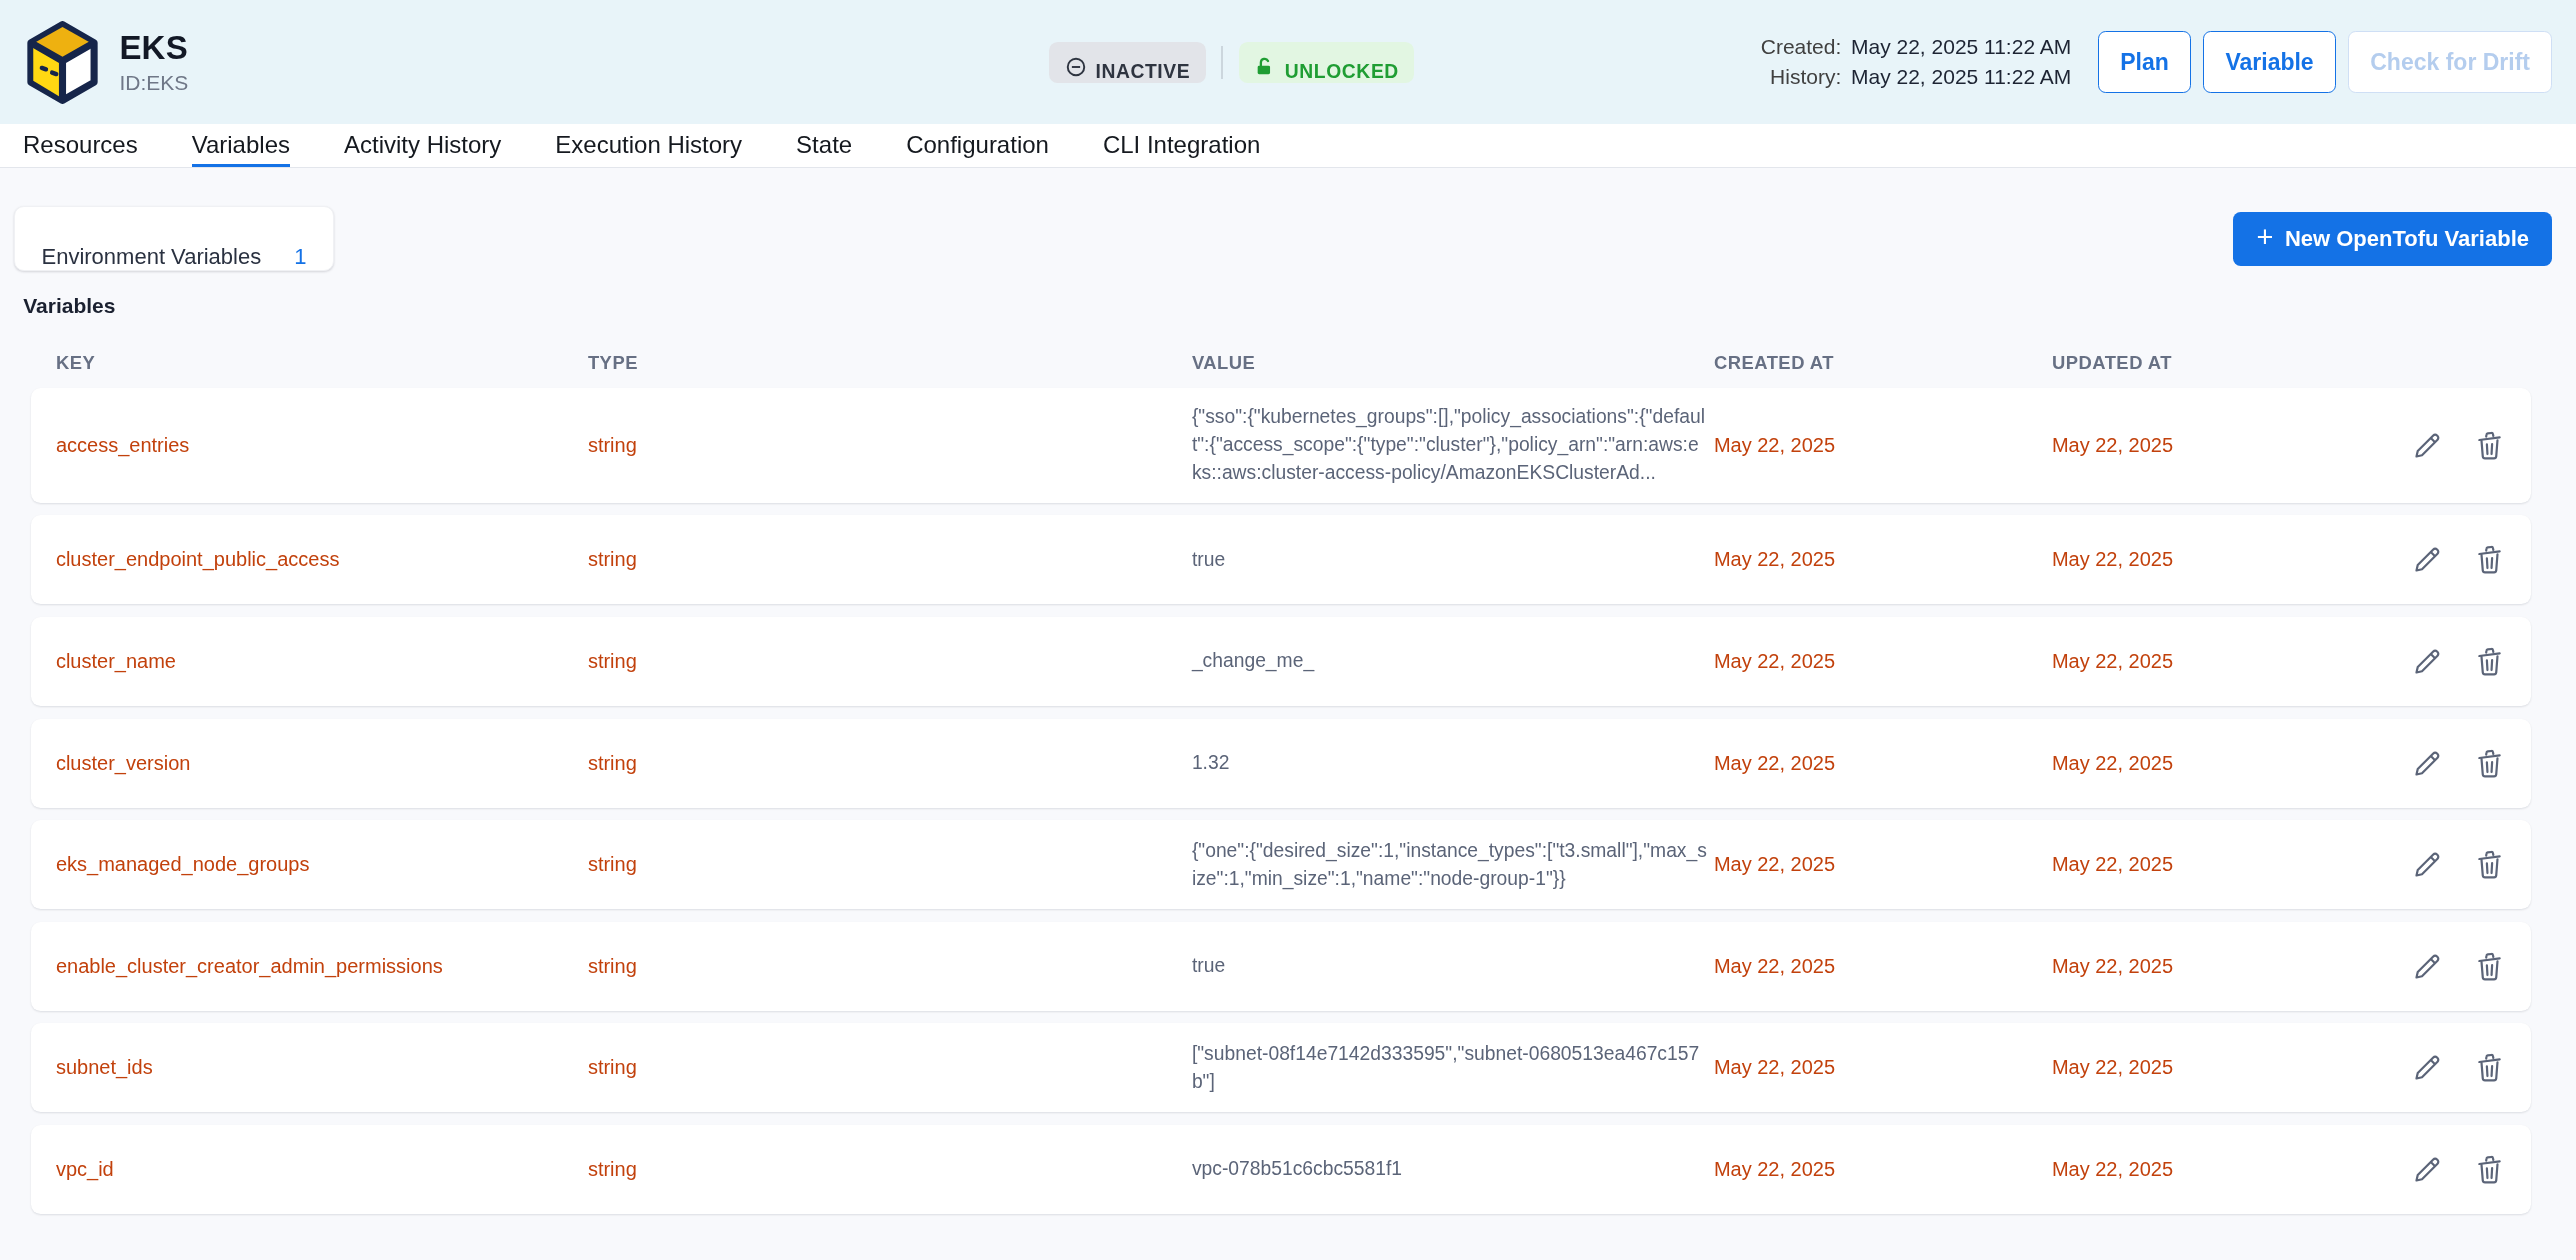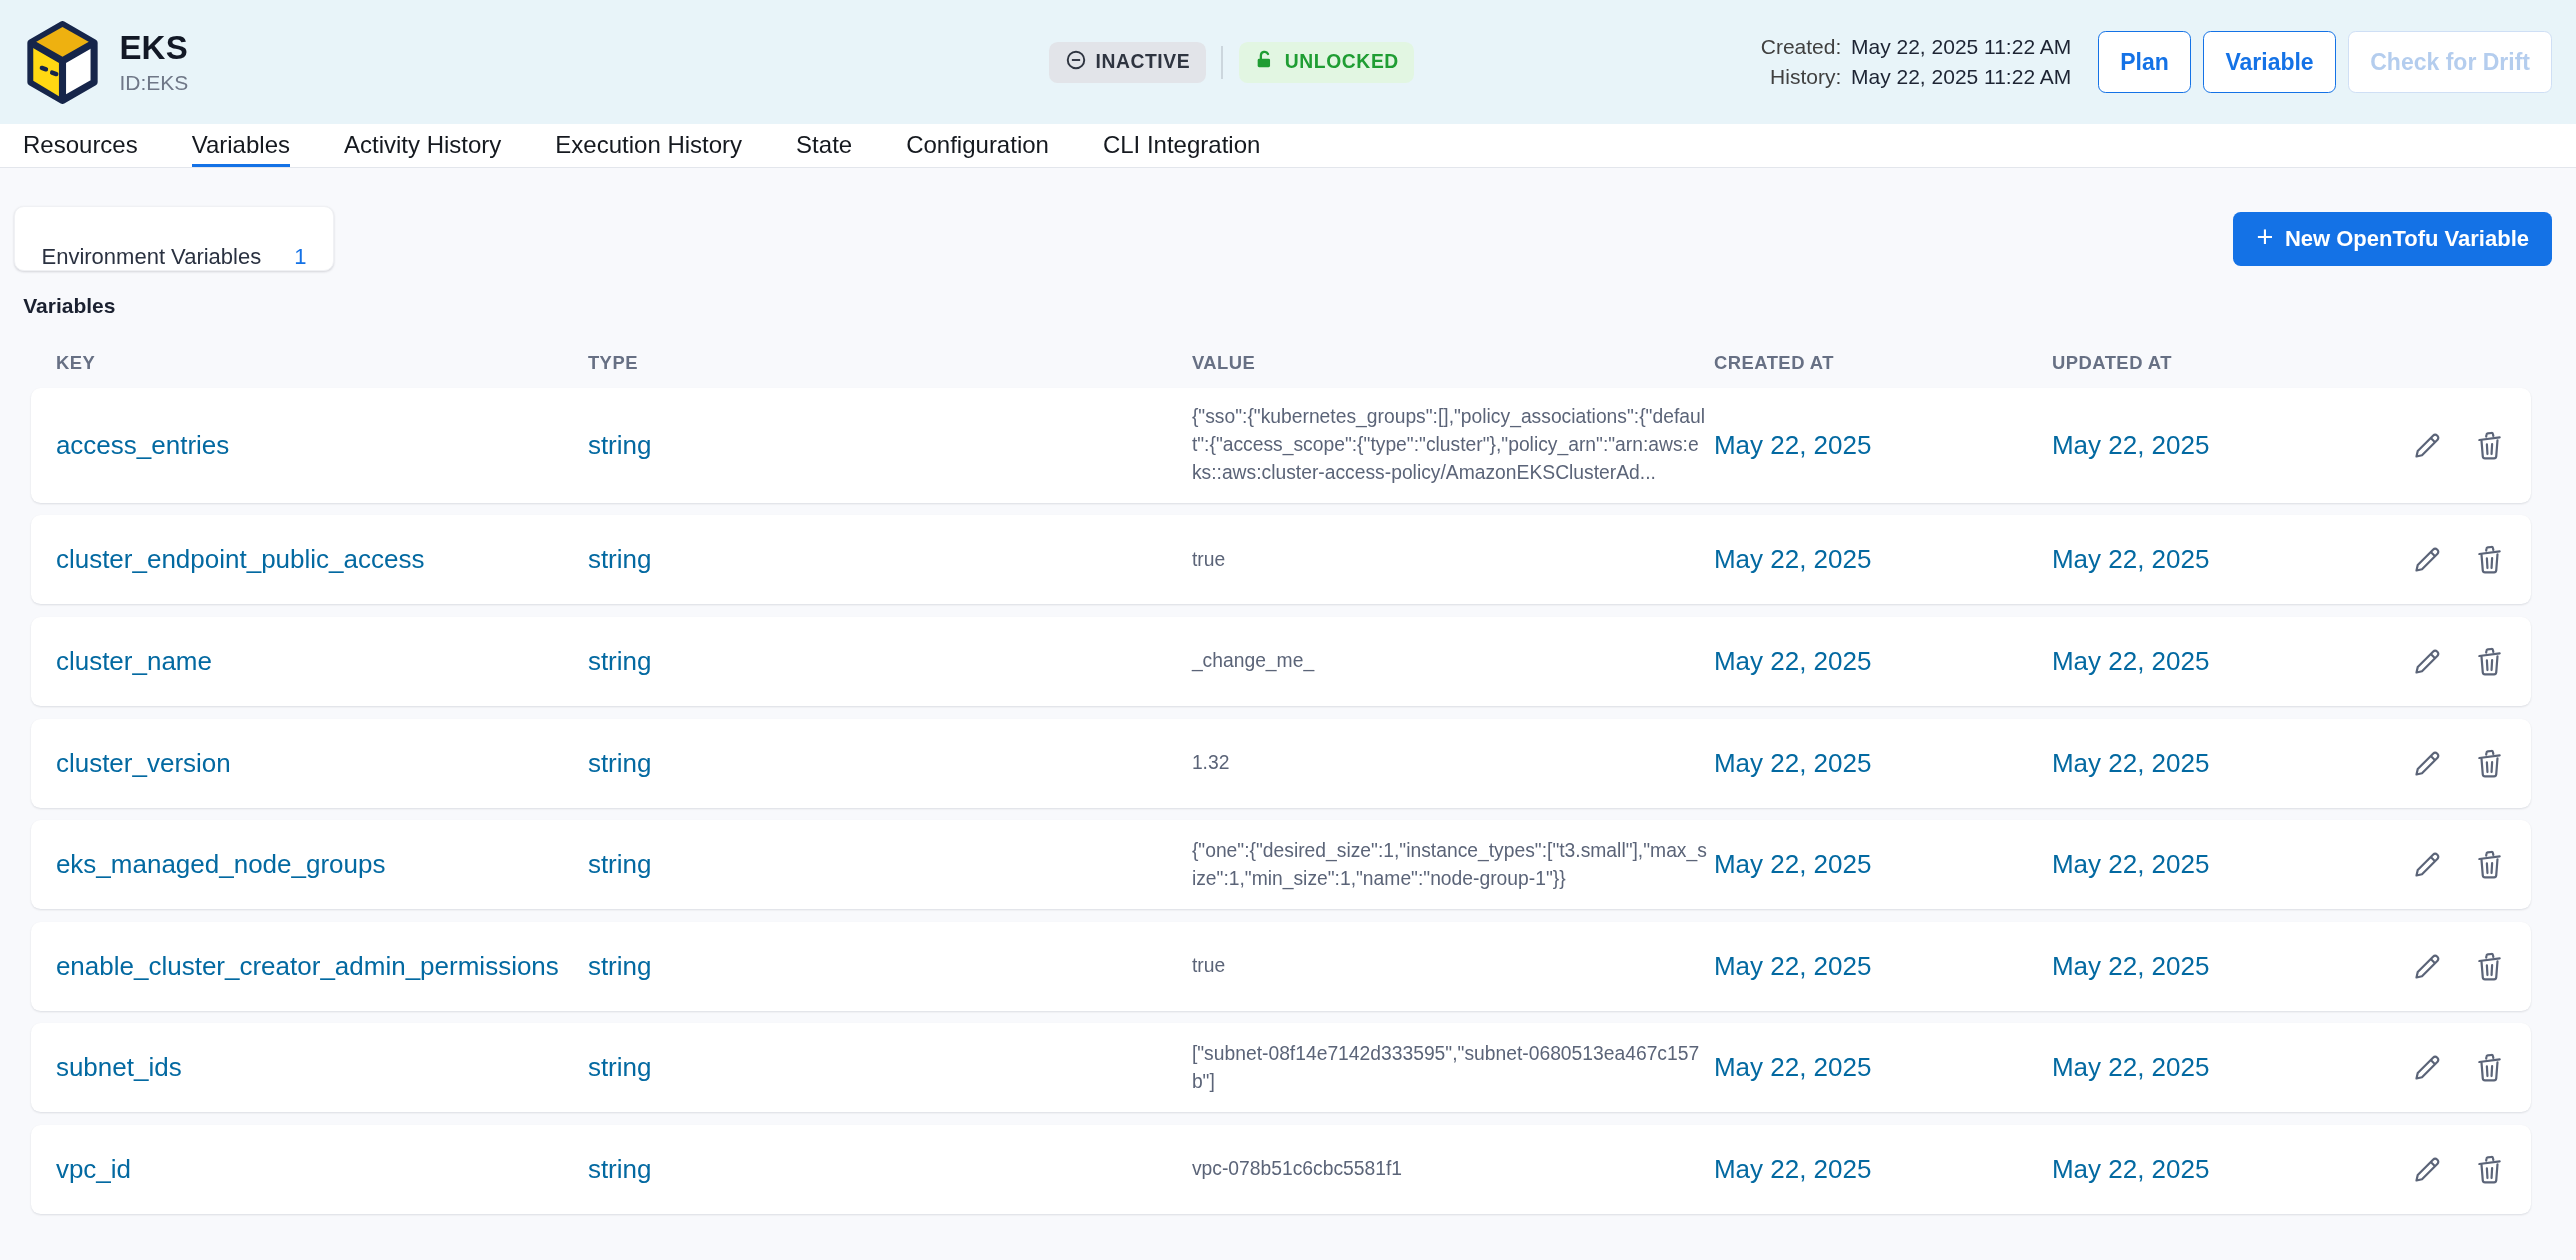--- a/index.html
+++ b/index.html
@@ -18,21 +18,21 @@
     align-items: center;
     padding: 0 24px 0 23px;
   }
   .logo { width: 79px; height: 83px; flex: 0 0 auto; }
   .title-block { margin-left: 17.4px; }
   .ws-title { font-size: 33px; font-weight: 700; color: #121826; letter-spacing: 0.2px; }
   .ws-id { font-size: 21px; color: #6f7787; margin-top: 3.9px; }
 
   .badges { display: flex; align-items: center; margin-left: 861px; margin-right: auto; gap: 15.5px; }
   .badge {
-    display: inline-flex; align-items: center; gap: 8.7px;
+    display: inline-flex; align-items: flex-end; gap: 8.7px;
     height: 41px; padding: 0 15.5px; border-radius: 8.7px;
     font-size: 19.3px; font-weight: 700; letter-spacing: 0.6px;
   }
   .badge-inactive { background: #e2e4e9; color: #2e3440; }
   .badge-unlocked { background: #e2f6e2; color: #1f9d33; }
   .badge-divider { width: 1.9px; height: 33px; background: #ccd6dd; }
 
   .meta { text-align: left; margin-right: 27px; }
   .meta-row { display: flex; justify-content: flex-end; align-items: baseline; margin: 6.8px 0; }
   .meta-label { color: #404040; font-size: 21px; margin-right: 9.7px; }
@@ -93,21 +93,21 @@
   .table-head { height: 39px; }
   .th {
     font-size: 18.4px; font-weight: 600; color: #677084; letter-spacing: 0.5px;
   }
   .rows { display: flex; flex-direction: column; gap: 12.6px; margin-top: 5.8px; }
   .row {
     background: #ffffff; border-radius: 9.7px; min-height: 89px;
     box-shadow: 0 1px 1.9px rgba(16,24,40,.07), 0 1px 2.9px rgba(16,24,40,.05);
     padding-top: 15.5px; padding-bottom: 15.5px;
   }
-  .cell { font-size: 26px; color: #0369a1; }
+  .cell { font-size: 20px; color: #c2410c; }
   .cell-value {
     font-size: 19.3px; line-height: 28px; color: #5b6478;
     word-break: break-all; padding-right: 5.8px;
   }
   .actions { display: flex; justify-content: flex-end; align-items: center; gap: 29px; }
   .icon-btn { width: 33px; height: 33px; background: none; border: none; padding: 0; cursor: pointer; }
   .icon-btn svg { display: block; }
 </style>
 </head>
 <body>

